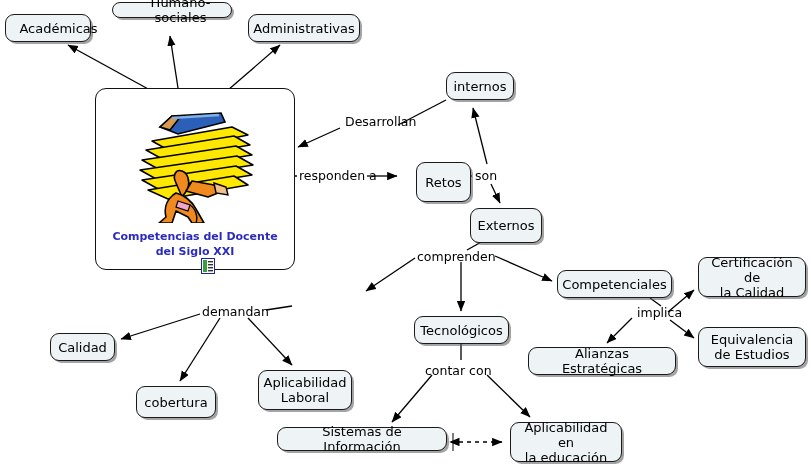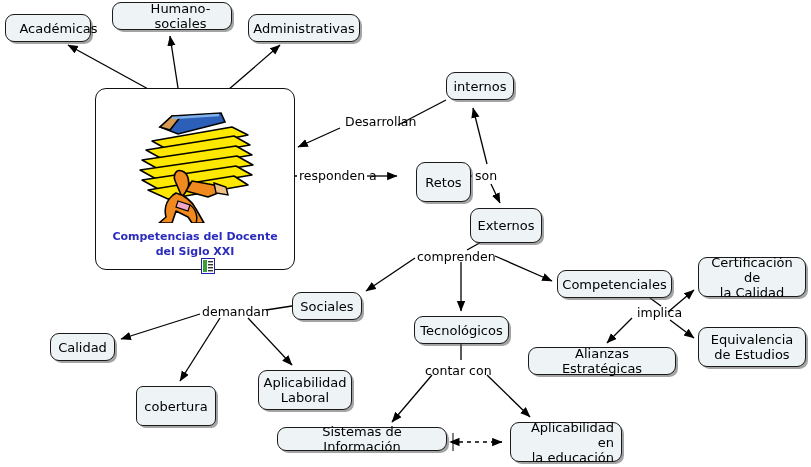--- a/index.html
+++ b/index.html
@@ -201,39 +201,38 @@
   <svg id="doc-icon" viewBox="0 0 14 16">
     <rect x="0.5" y="0.5" width="13" height="15" fill="#ffffff" stroke="#2222aa" stroke-width="1"></rect>
     <rect x="2" y="2" width="4" height="12" fill="#3aa03a"></rect>
     <rect x="7" y="3" width="5" height="1.4" fill="#333"></rect>
     <rect x="7" y="6" width="5" height="1.4" fill="#333"></rect>
     <rect x="7" y="9" width="5" height="1.4" fill="#333"></rect>
     <rect x="7" y="12" width="5" height="1.4" fill="#333"></rect>
   </svg>
 
   <div class="node" style="left:5px;   top:14px;  width:86px;  height:28px;padding-left:28px;">Académicas</div>
-  <div class="node" style="left:112px; top:2px;   width:120px; height:28px;padding-left:24px;">Humano-sociales</div>
+  <div class="node" style="left:112px; top:2px;   width:120px; height:16px;padding-left:24px;">Humano-sociales</div>
   <div class="node" style="left:248px; top:14px;  width:112px; height:28px;">Administrativas</div>
   <div class="node" style="left:446px; top:72px;  width:68px;  height:28px;">internos</div>
   <div class="node" style="left:416px; top:162px; width:55px;  height:40px;">Retos</div>
   <div class="node" style="left:470px; top:208px; width:72px;  height:35px;">Externos</div>
   <div class="node" style="left:557px; top:270px; width:115px; height:28px;">Competenciales</div>
   <div class="node" style="left:698px; top:257px; width:108px; height:40px;">Certificación de
 la Calidad</div>
   <div class="node" style="left:698px; top:327px; width:108px; height:40px;">Equivalencia
 de Estudios</div>
   <div class="node" style="left:528px; top:347px; width:148px; height:28px;">Alianzas Estratégicas</div>
-  <div class="node" style="left:292px; top:292px; width:70px;  height:28px;">Sociales</div>
   <div class="node" style="left:414px; top:316px; width:95px;  height:28px;">Tecnológicos</div>
   <div class="node" style="left:50px;  top:333px; width:65px;  height:28px;">Calidad</div>
-  <div class="node" style="left:136px; top:386px; width:80px;  height:40px;border-radius:7px;">cobertura</div>
+  <div class="node" style="left:136px; top:386px; width:80px;  height:32px;">cobertura</div>
   <div class="node" style="left:258px; top:370px; width:94px;  height:40px;">Aplicabilidad
 Laboral</div>
   <div class="node" style="left:277px; top:427px; width:170px; height:24px;">Sistemas de Información</div>
-  <div class="node" style="left:510px; top:422px; width:112px; height:40px;text-align:right;">Aplicabilidad en
+  <div class="node" style="left:510px; top:422px; width:112px; height:40px;">Aplicabilidad en
 la educación</div>
 
   <div class="linklabel" style="left:345px; top:115px;">Desarrollan</div>
   <div class="linklabel" style="left:299px; top:169px;">responden a</div>
   <div class="linklabel" style="left:475px; top:169px;">son</div>
   <div class="linklabel" style="left:417px; top:250px;">comprenden</div>
   <div class="linklabel" style="left:637px; top:306px;">implica</div>
   <div class="linklabel" style="left:202px; top:305px;">demandan</div>
   <div class="linklabel" style="left:425px; top:364px;">contar con</div>
 

